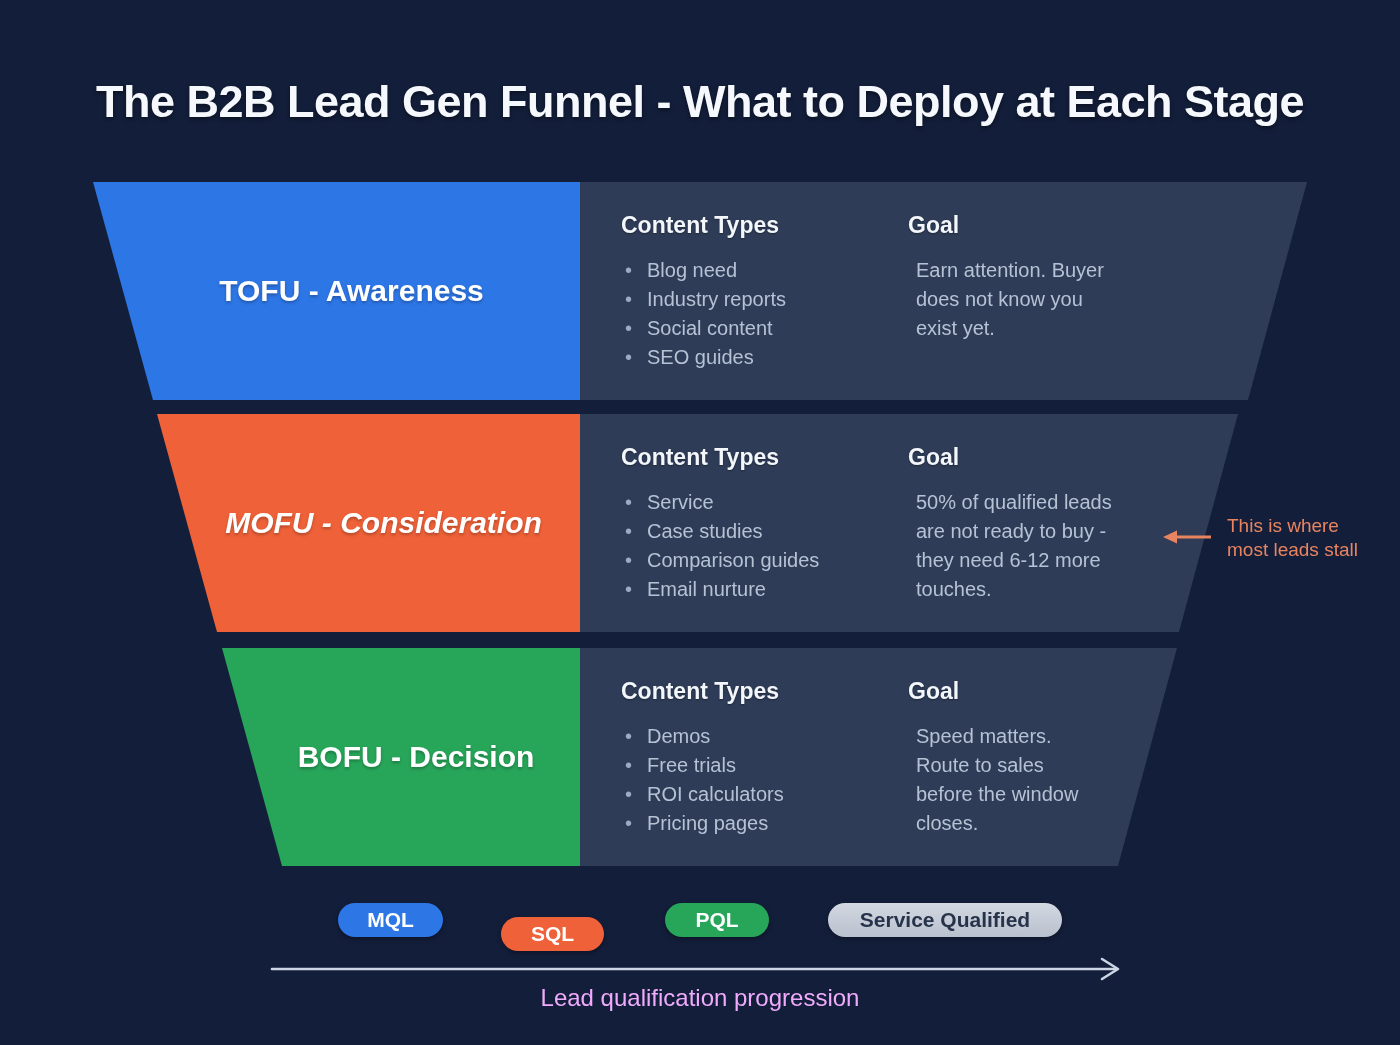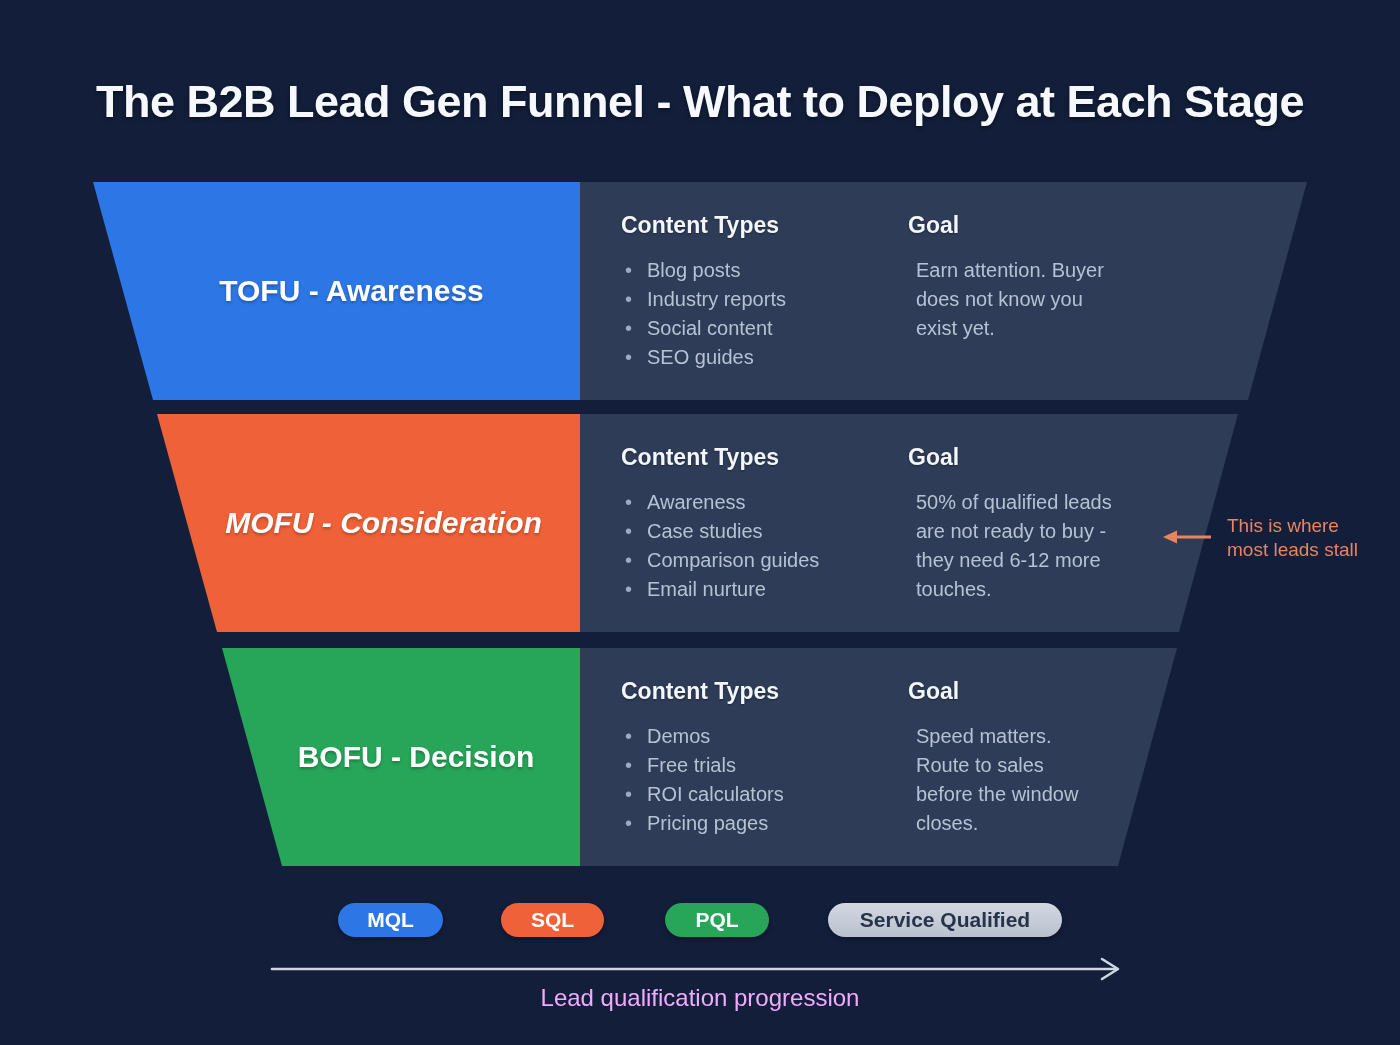--- a/index.html
+++ b/index.html
@@ -62,21 +62,21 @@
   }
 
   .pills{position:absolute;top:903px;left:0;width:1400px;height:44px;}
   .pill{
     position:absolute;height:34px;border-radius:22px;
     display:flex;align-items:center;justify-content:center;
     font-size:21px;font-weight:bold;color:#ffffff;
     box-shadow:0 2px 5px rgba(0,0,0,.35);
   }
   .pill-0{left:338px;width:105px;}
-  .pill-1{left:501px;width:103px;}
+  .pill-1{left:501px;width:103px;margin-top:14px;}
   .pill-2{left:665px;width:104px;}
   .pill-3{
     left:828px;width:234px;
     background:linear-gradient(180deg,#d3d8e1 0%,#b9c1ce 100%);
     color:#26334a;
   }
 
   .progression-arrow{position:absolute;left:268px;top:956px;}
   .progression-label{
     position:absolute;top:984px;left:0;width:1400px;text-align:center;
@@ -91,42 +91,42 @@
   <h1 class="page-title">The B2B Lead Gen Funnel - What to Deploy at Each Stage</h1>
 
   <section class="stage stage-0">
     <div class="color-block" style="background:#2d76e6;">
       <span class="stage-label">TOFU - Awareness</span>
     </div>
     <div class="panel">
       <div class="col col-content">
         <h3 class="col-heading">Content Types</h3>
         <div class="bullets">
-            <div class="bullet">Blog posts</div>
+            <div class="bullet">Blog need</div>
             <div class="bullet">Industry reports</div>
             <div class="bullet">Social content</div>
             <div class="bullet">SEO guides</div>
           </div>
       </div>
       <div class="col col-goal">
         <h3 class="col-heading">Goal</h3>
         <p class="goal-text goal-0">Earn attention. Buyer does not know you exist yet.</p>
       </div>
     </div>
   </section>
 
   <section class="stage stage-1">
     <div class="color-block" style="background:#ef6138;">
       <span class="stage-label">MOFU - Consideration</span>
     </div>
     <div class="panel">
       <div class="col col-content">
         <h3 class="col-heading">Content Types</h3>
         <div class="bullets">
-            <div class="bullet">Awareness</div>
+            <div class="bullet">Service</div>
             <div class="bullet">Case studies</div>
             <div class="bullet">Comparison guides</div>
             <div class="bullet">Email nurture</div>
           </div>
       </div>
       <div class="col col-goal">
         <h3 class="col-heading">Goal</h3>
         <p class="goal-text goal-1">50% of qualified leads are not ready to buy - they need 6-12 more touches.</p>
       </div>
     </div>

